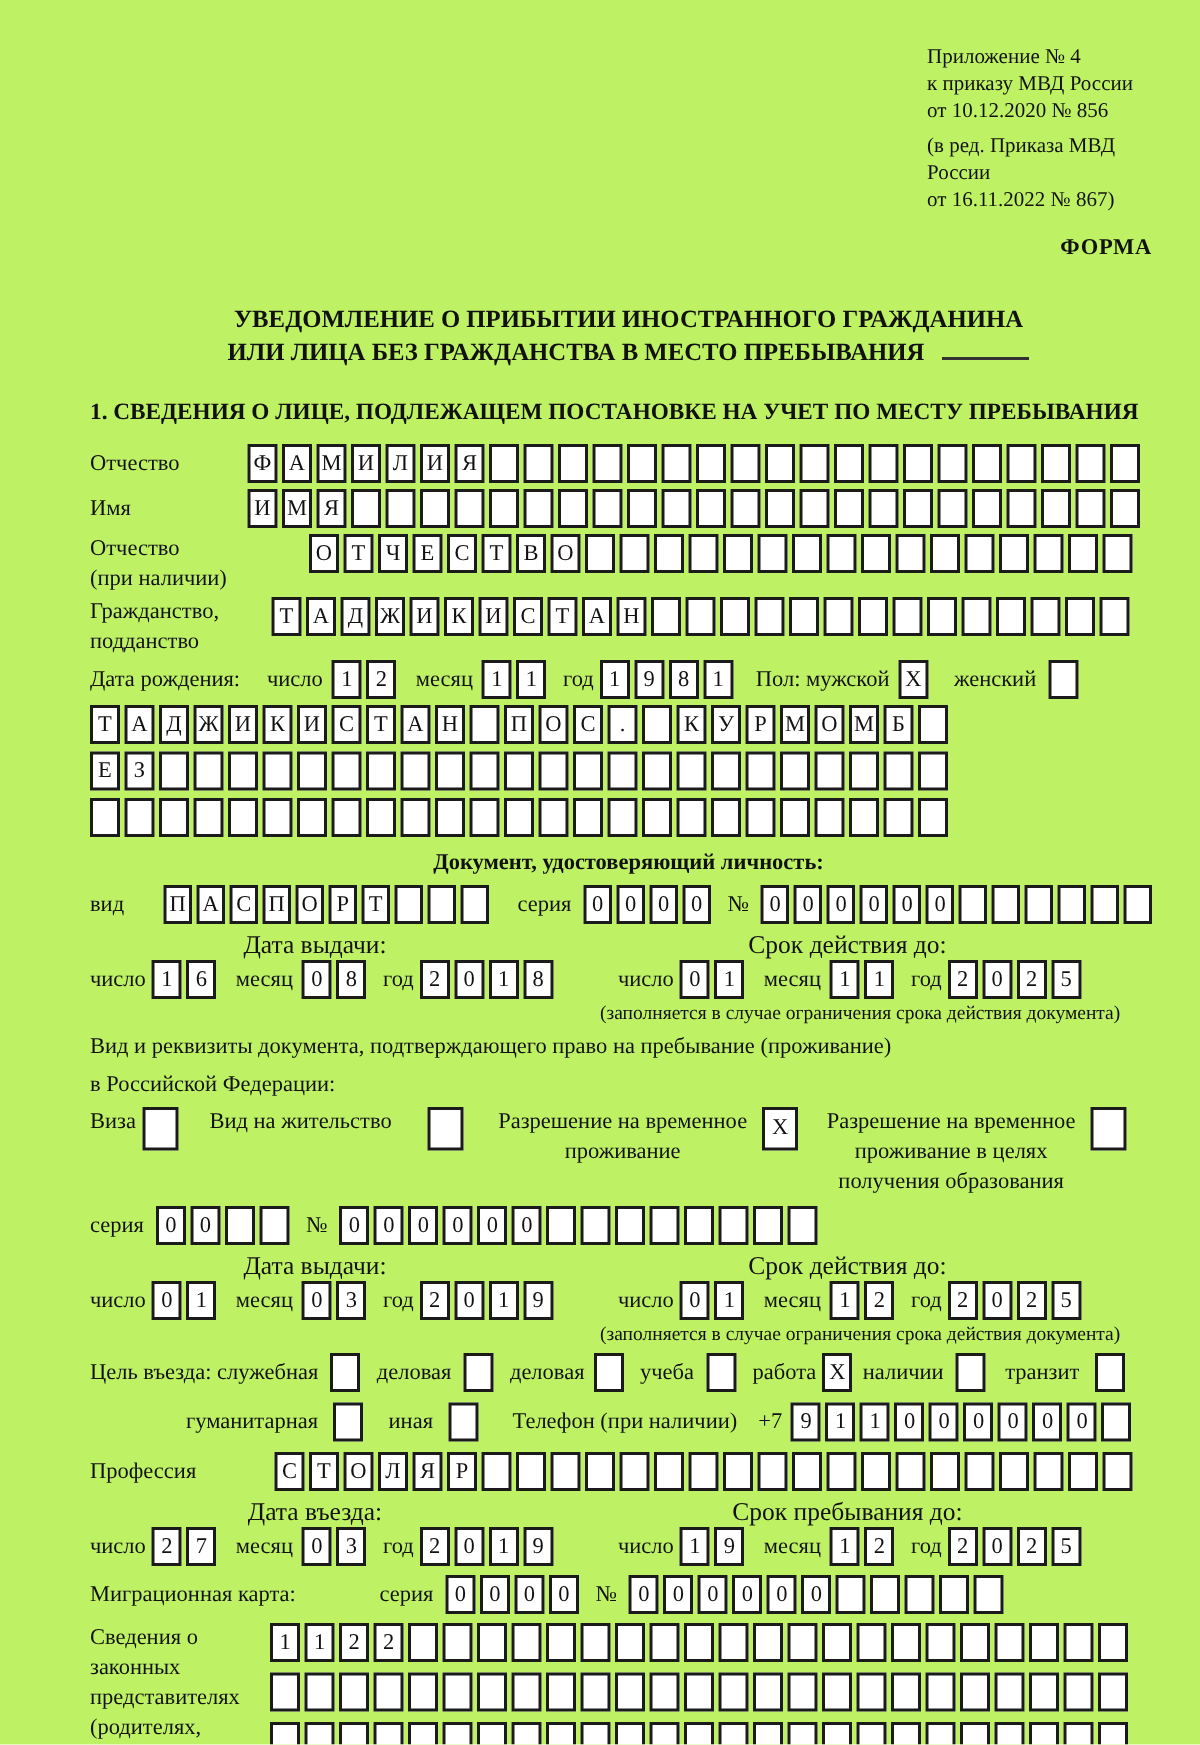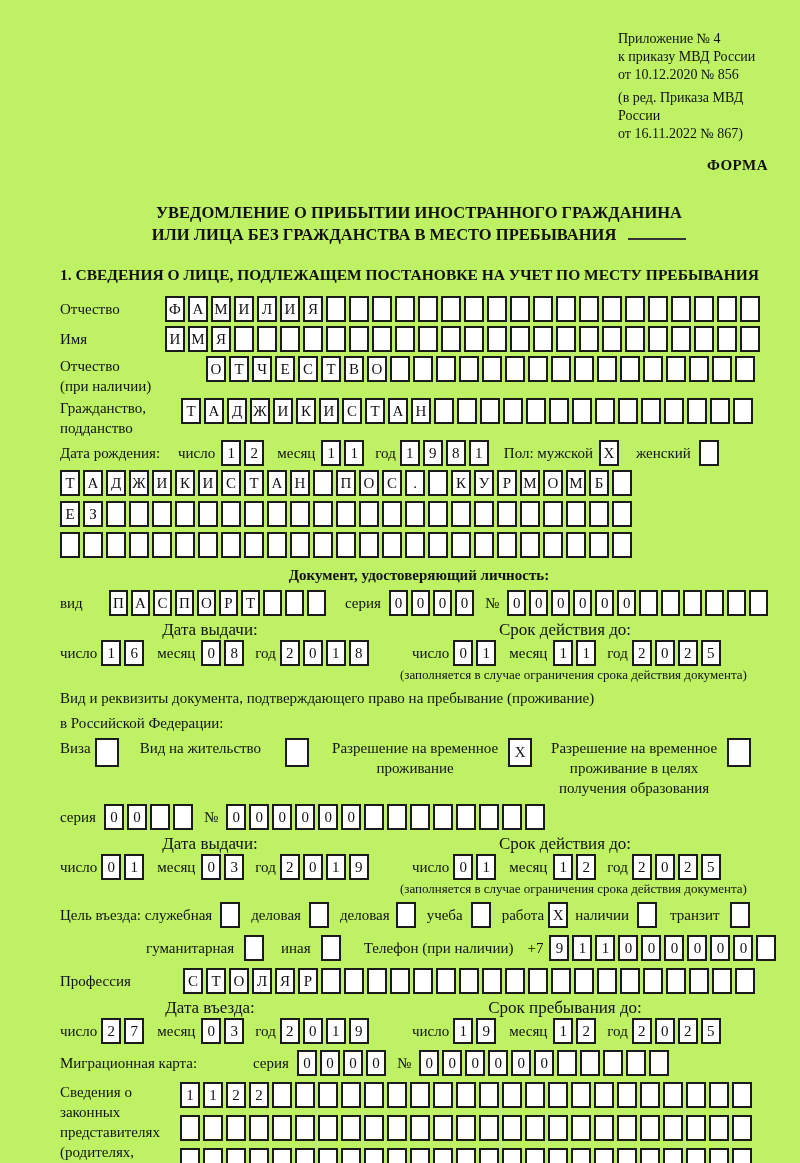--- a/index.html
+++ b/index.html
@@ -515,21 +515,21 @@
     <span class="cells ml8">
         <span class="cell"></span>
       </span>
     <span class="lbl ml10">транзит</span>
     <span class="cells ml10">
         <span class="cell"></span>
       </span>
   </div>
 
   <div class="row" style="margin-bottom:7px">
-    <span class="lbl" style="margin-left:86px">гуманитарная</span>
+    <span class="lbl" style="margin-left:64px">гуманитарная</span>
     <span class="cells ml10">
         <span class="cell"></span>
       </span>
     <span class="lbl ml14">иная</span>
     <span class="cells ml10">
         <span class="cell"></span>
       </span>
     <span class="lbl ml20">Телефон (при наличии)</span>
     <span class="lbl ml14">+7</span>
     <span class="cells ml6">

